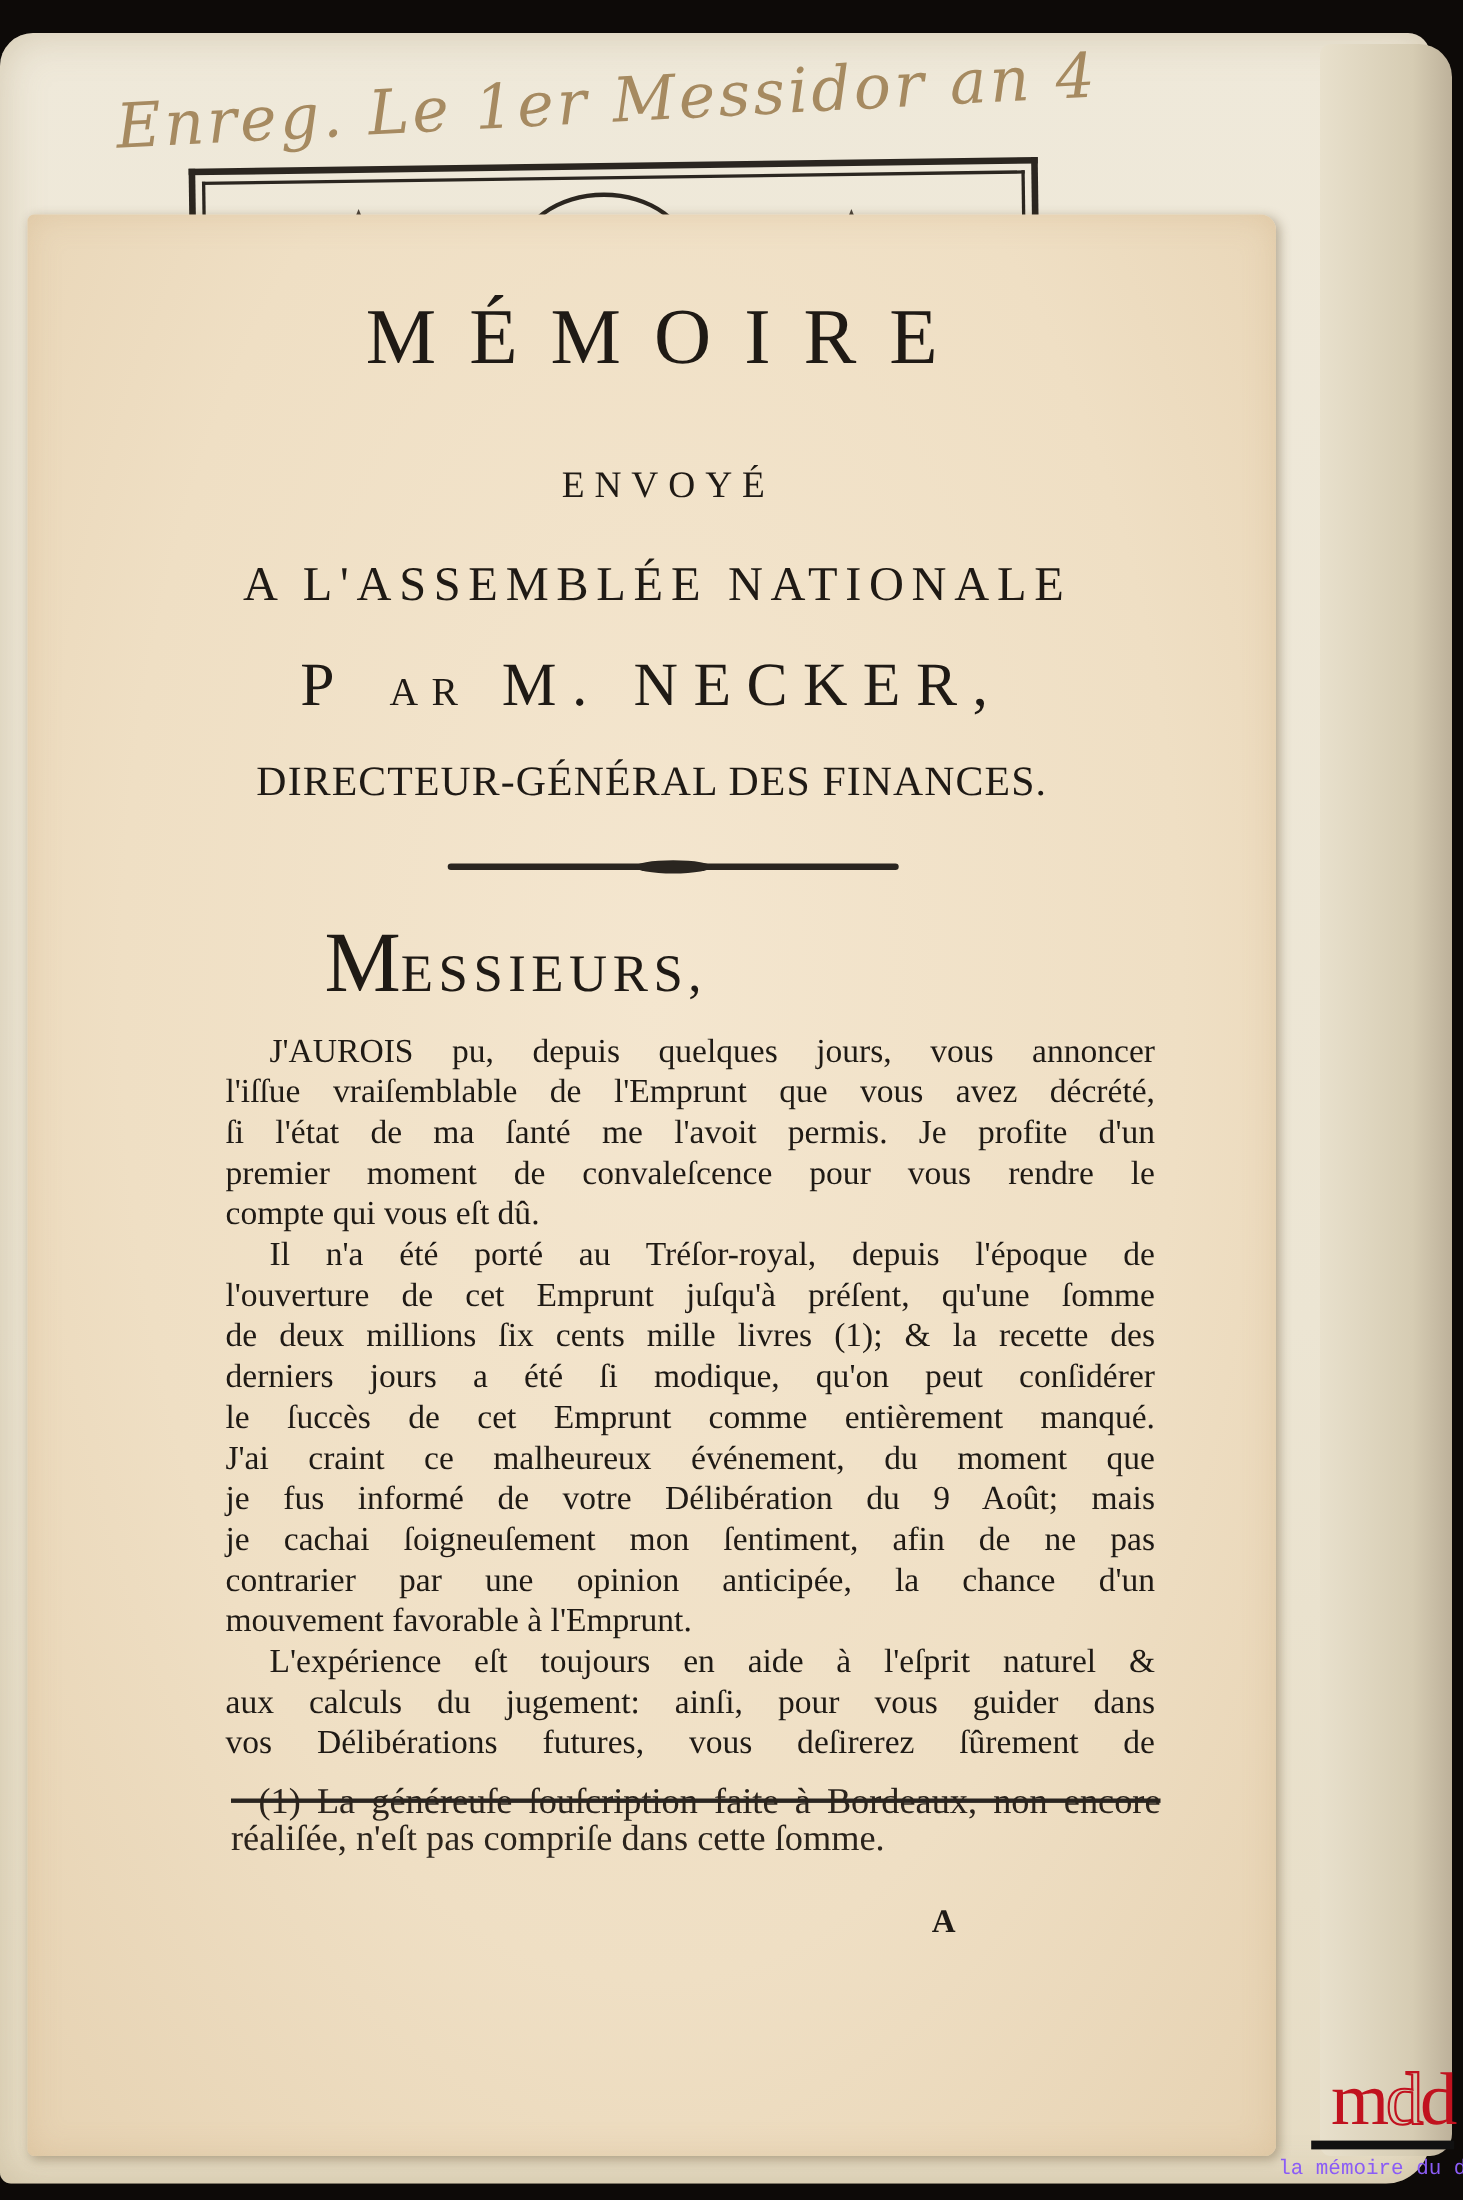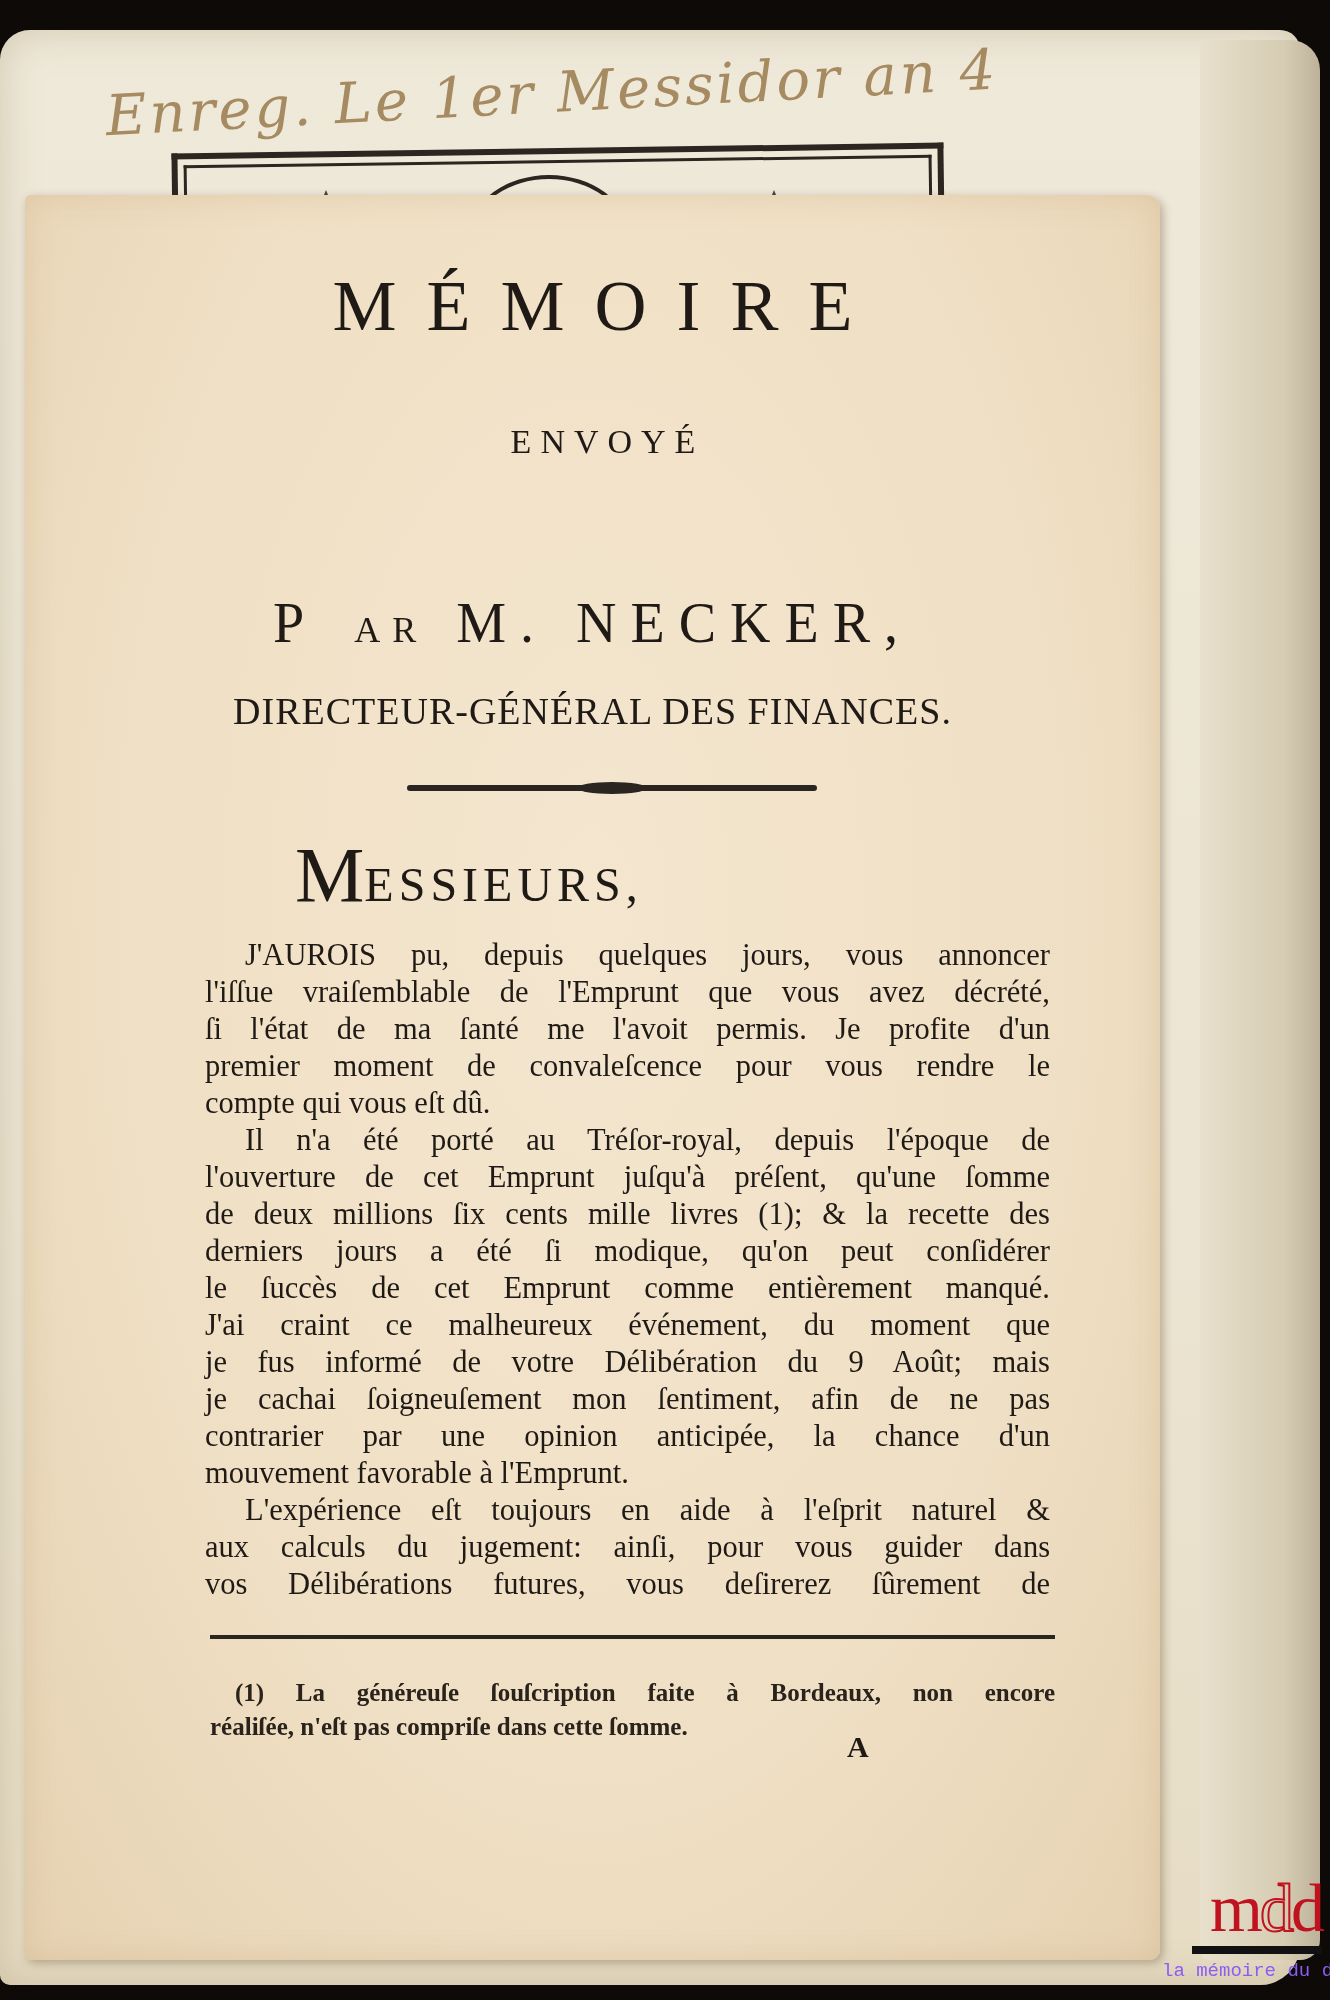--- a/index.html
+++ b/index.html
@@ -89,22 +89,22 @@
     font-size: 30.5px; line-height: 37px; text-align: justify;
   }
   .body .line { display: block; text-align: justify; text-align-last: justify; white-space: nowrap; }
   .body .line.last { text-align-last: left; }
   .body .indent { padding-left: 40px; }
   .footnote-rule {
     position: absolute; left: 185px; top: 1440px; width: 845px; height: 4px;
     background: #2a2520;
   }
   .footnote {
-    position: absolute; left: 185px; top: 1481px; width: 845px;
-    font-size: 25px; line-height: 34px; font-weight: bold; color: #2a231c;
+    position: absolute; left: 185px; top: 1426px; width: 845px;
+    font-size: 33px; line-height: 34px; font-weight: normal; color: #2a231c;
   }
   .footnote .line { display: block; white-space: nowrap; text-align: justify; text-align-last: justify; }
   .footnote .line.last { text-align-last: left; }
   .footnote .indent { padding-left: 25px; }
   .signature {
     position: absolute; left: 822px; top: 1535px; font-size: 30px; font-weight: bold;
   }
   .watermark {
     position: absolute; right: 8px; bottom: 18px; width: 160px; text-align: right;
   }
@@ -128,20 +128,21 @@
 
 <div class="frame"></div>
 <div class="seal"></div>
 <div class="ornament" style="left:312px"></div>
 <div class="ornament" style="left:760px"></div>
 
 <div class="page">
   <div class="page-inner">
     <div class="title">MÉMOIRE</div>
     <div class="envoye">ENVOYÉ</div>
+    <div class="assemblee">A L'ASSEMBLÉE NATIONALE</div>
     <div class="par">
       <span>P</span><span class="small">AR</span>
       <span>M. NECKER,</span>
     </div>
     <div class="directeur">DIRECTEUR-GÉNÉRAL DES FINANCES.</div>
     <div class="rule-ornate"></div>
     <div class="salutation">
       <span class="cap">M</span><span>ESSIEURS,</span>
     </div>
 

